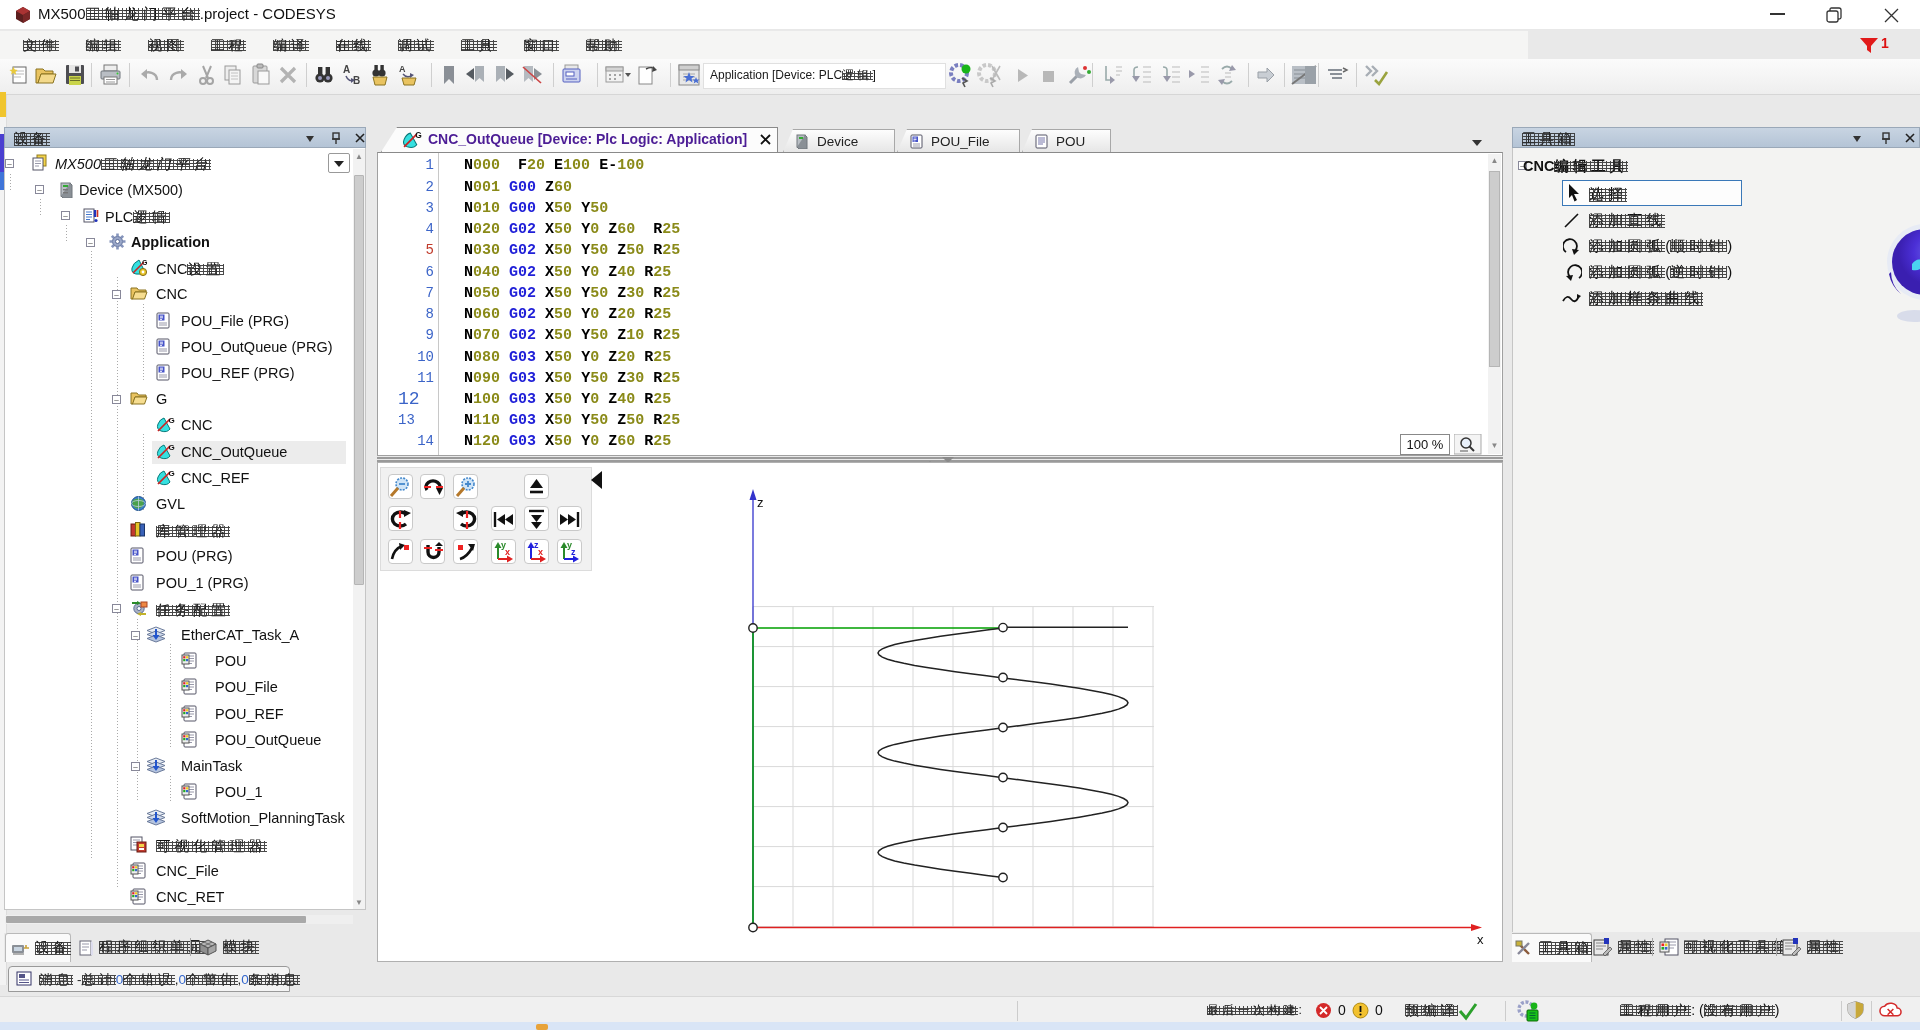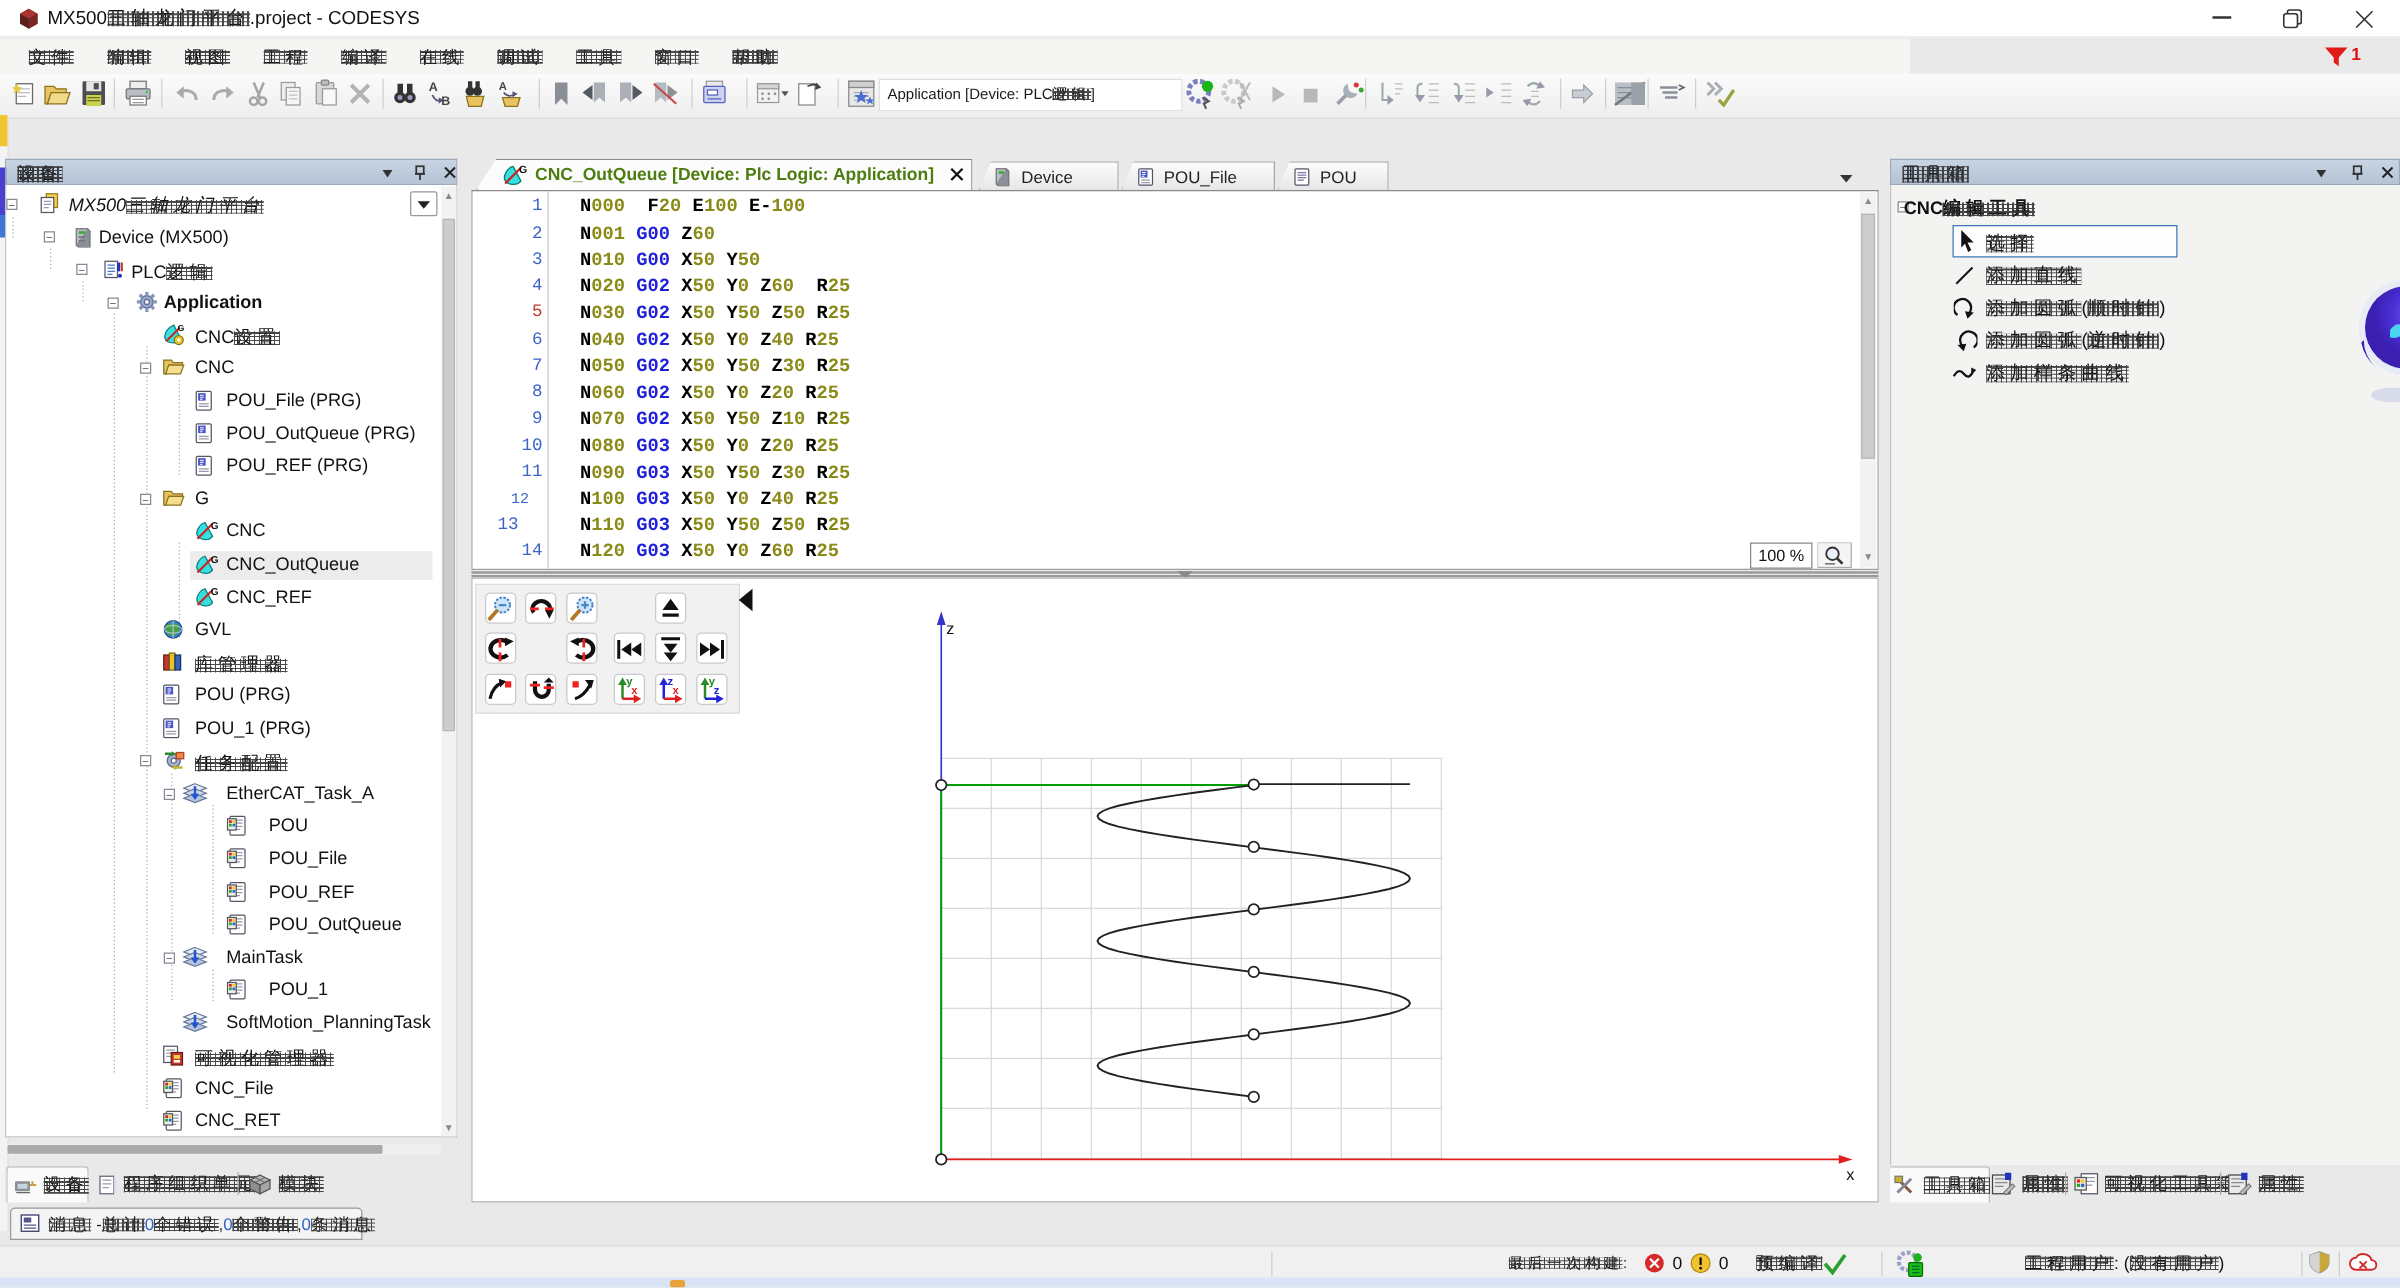--- a/index.html
+++ b/index.html
@@ -647,21 +647,21 @@
         <path d="M3 4h7M3 6h7M3 8h7M3 10h5" stroke="#77a"></path>
       </svg>
     <span class="abs" style="left:33px;top:4px;font-size:13.5px;color:#222">POU</span>
   </div>
   <div class="abs" style="left:381px;top:127px;width:397px;height:25px;background:#fcfcfc;border:1px solid #8a8a8a;border-bottom:none;clip-path:polygon(16px 0,100% 0,100% 100%,0 100%)">
     <svg class="abs" style="left:20px;top:3px" width="20" height="19" viewBox="0 0 19 18">
         <path d="M8 2 L14 13 Q11 17 5 15 Q0 13 2 8 Q4 3 8 2z" fill="#35e0e0" stroke="#0a7a7a"></path>
         <path d="M2 15 L14 3" stroke="#c22" stroke-width="1.7"></path>
         <text x="12.5" y="7" font-size="8" font-weight="bold" fill="#111" font-family="Liberation Sans">G</text>
       </svg>
-    <span class="abs" style="left:46px;top:3px;font-size:14px;font-weight:bold;color:#4d7c0f">CNC_OutQueue [Device: Plc Logic: Application]</span>
+    <span class="abs" style="left:46px;top:3px;font-size:14px;font-weight:bold;color:#4c1d95">CNC_OutQueue [Device: Plc Logic: Application]</span>
     <svg class="abs" style="left:378px;top:6px" width="11" height="11" viewBox="0 0 11 11">
         <path d="M1 1l9 9M10 1L1 10" stroke="#111" stroke-width="1.8"></path>
       </svg>
   </div>
   <div class="abs" style="left:1472px;top:140px;width:0;height:0;border:5px solid transparent;border-top:6px solid #333"></div>
 
   <div class="abs" style="left:377px;top:152px;width:1126px;height:304px;background:#fff;border:1px solid #a0a0a0;border-top:1px solid #8a8a8a" id="codearea">
     <div class="abs" style="left:60px;top:0;width:1px;height:302px;background:#c8c8c8"></div>
     <div id="codelines">
     <div class="abs" style="left:20px;top:2.4px;width:36px;text-align:right;font-family:'Liberation Mono',monospace;font-size:14px;color:#3b64c8;line-height:21.2px">1</div>
@@ -679,21 +679,21 @@
     <div class="abs" style="left:20px;top:129.8px;width:36px;text-align:right;font-family:'Liberation Mono',monospace;font-size:14px;color:#3b64c8;line-height:21.2px">7</div>
     <div class="abs" style="left:86px;top:129.8px;font-family:'Liberation Mono',monospace;font-size:15px;font-weight:bold;line-height:21.2px;white-space:pre"><span class="k">N</span><span class="n">050</span>&nbsp;<span class="g">G02</span>&nbsp;<span class="k">X</span><span class="n">50</span>&nbsp;<span class="k">Y</span><span class="n">50</span>&nbsp;<span class="k">Z</span><span class="n">30</span>&nbsp;<span class="k">R</span><span class="n">25</span></div>
     <div class="abs" style="left:20px;top:151.0px;width:36px;text-align:right;font-family:'Liberation Mono',monospace;font-size:14px;color:#3b64c8;line-height:21.2px">8</div>
     <div class="abs" style="left:86px;top:151.0px;font-family:'Liberation Mono',monospace;font-size:15px;font-weight:bold;line-height:21.2px;white-space:pre"><span class="k">N</span><span class="n">060</span>&nbsp;<span class="g">G02</span>&nbsp;<span class="k">X</span><span class="n">50</span>&nbsp;<span class="k">Y</span><span class="n">0</span>&nbsp;<span class="k">Z</span><span class="n">20</span>&nbsp;<span class="k">R</span><span class="n">25</span></div>
     <div class="abs" style="left:20px;top:172.2px;width:36px;text-align:right;font-family:'Liberation Mono',monospace;font-size:14px;color:#3b64c8;line-height:21.2px">9</div>
     <div class="abs" style="left:86px;top:172.2px;font-family:'Liberation Mono',monospace;font-size:15px;font-weight:bold;line-height:21.2px;white-space:pre"><span class="k">N</span><span class="n">070</span>&nbsp;<span class="g">G02</span>&nbsp;<span class="k">X</span><span class="n">50</span>&nbsp;<span class="k">Y</span><span class="n">50</span>&nbsp;<span class="k">Z</span><span class="n">10</span>&nbsp;<span class="k">R</span><span class="n">25</span></div>
     <div class="abs" style="left:20px;top:193.5px;width:36px;text-align:right;font-family:'Liberation Mono',monospace;font-size:14px;color:#3b64c8;line-height:21.2px">10</div>
     <div class="abs" style="left:86px;top:193.5px;font-family:'Liberation Mono',monospace;font-size:15px;font-weight:bold;line-height:21.2px;white-space:pre"><span class="k">N</span><span class="n">080</span>&nbsp;<span class="g">G03</span>&nbsp;<span class="k">X</span><span class="n">50</span>&nbsp;<span class="k">Y</span><span class="n">0</span>&nbsp;<span class="k">Z</span><span class="n">20</span>&nbsp;<span class="k">R</span><span class="n">25</span></div>
     <div class="abs" style="left:20px;top:214.7px;width:36px;text-align:right;font-family:'Liberation Mono',monospace;font-size:14px;color:#3b64c8;line-height:21.2px">11</div>
     <div class="abs" style="left:86px;top:214.7px;font-family:'Liberation Mono',monospace;font-size:15px;font-weight:bold;line-height:21.2px;white-space:pre"><span class="k">N</span><span class="n">090</span>&nbsp;<span class="g">G03</span>&nbsp;<span class="k">X</span><span class="n">50</span>&nbsp;<span class="k">Y</span><span class="n">50</span>&nbsp;<span class="k">Z</span><span class="n">30</span>&nbsp;<span class="k">R</span><span class="n">25</span></div>
-    <div class="abs" style="left:20px;top:235.9px;width:36px;text-align:center;font-family:'Liberation Mono',monospace;font-size:12px;color:#3b64c8;line-height:21.2px">12</div>
+    <div class="abs" style="left:20px;top:235.9px;width:36px;text-align:left;font-family:'Liberation Mono',monospace;font-size:18px;color:#3b64c8;line-height:21.2px">12</div>
     <div class="abs" style="left:86px;top:235.9px;font-family:'Liberation Mono',monospace;font-size:15px;font-weight:bold;line-height:21.2px;white-space:pre"><span class="k">N</span><span class="n">100</span>&nbsp;<span class="g">G03</span>&nbsp;<span class="k">X</span><span class="n">50</span>&nbsp;<span class="k">Y</span><span class="n">0</span>&nbsp;<span class="k">Z</span><span class="n">40</span>&nbsp;<span class="k">R</span><span class="n">25</span></div>
     <div class="abs" style="left:20px;top:257.2px;width:36px;font-family:'Liberation Mono',monospace;font-size:14px;color:#3b64c8;line-height:21.2px">13</div>
     <div class="abs" style="left:86px;top:257.2px;font-family:'Liberation Mono',monospace;font-size:15px;font-weight:bold;line-height:21.2px;white-space:pre"><span class="k">N</span><span class="n">110</span>&nbsp;<span class="g">G03</span>&nbsp;<span class="k">X</span><span class="n">50</span>&nbsp;<span class="k">Y</span><span class="n">50</span>&nbsp;<span class="k">Z</span><span class="n">50</span>&nbsp;<span class="k">R</span><span class="n">25</span></div>
     <div class="abs" style="left:20px;top:278.4px;width:36px;text-align:right;font-family:'Liberation Mono',monospace;font-size:14px;color:#3b64c8;line-height:21.2px">14</div>
     <div class="abs" style="left:86px;top:278.4px;font-family:'Liberation Mono',monospace;font-size:15px;font-weight:bold;line-height:21.2px;white-space:pre"><span class="k">N</span><span class="n">120</span>&nbsp;<span class="g">G03</span>&nbsp;<span class="k">X</span><span class="n">50</span>&nbsp;<span class="k">Y</span><span class="n">0</span>&nbsp;<span class="k">Z</span><span class="n">60</span>&nbsp;<span class="k">R</span><span class="n">25</span></div>
     </div>
 
     <div class="abs" style="left:1110px;top:1px;width:13px;height:300px;background:#f2f2f2"></div>
     <div class="abs" style="left:1111px;top:3px;width:11px;height:9px;color:#888;font-size:8px;text-align:center">▲</div>
     <div class="abs" style="left:1111px;top:18px;width:11px;height:196px;background:#cdcdcd;border:1px solid #b5b5b5"></div>

